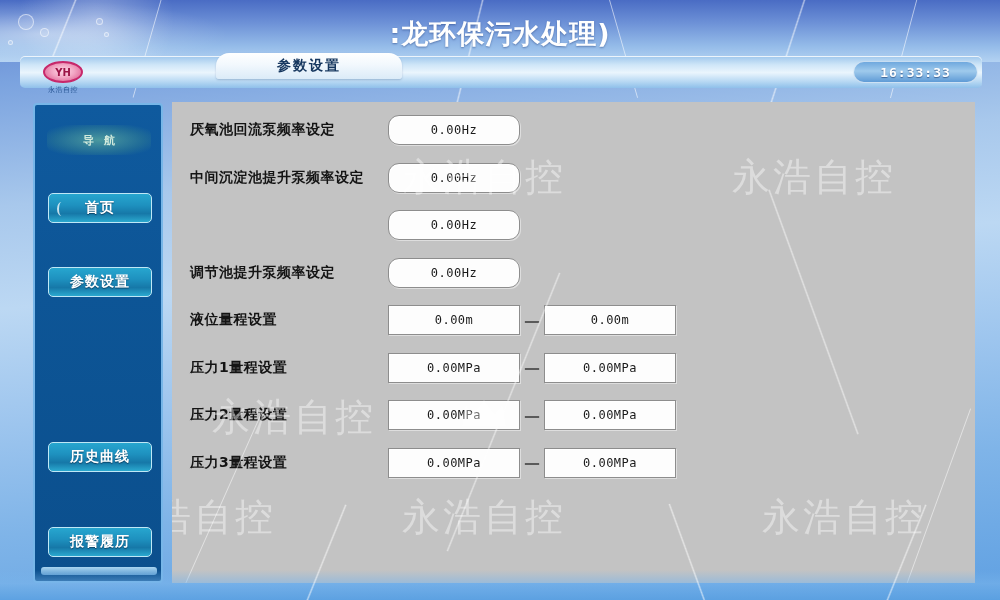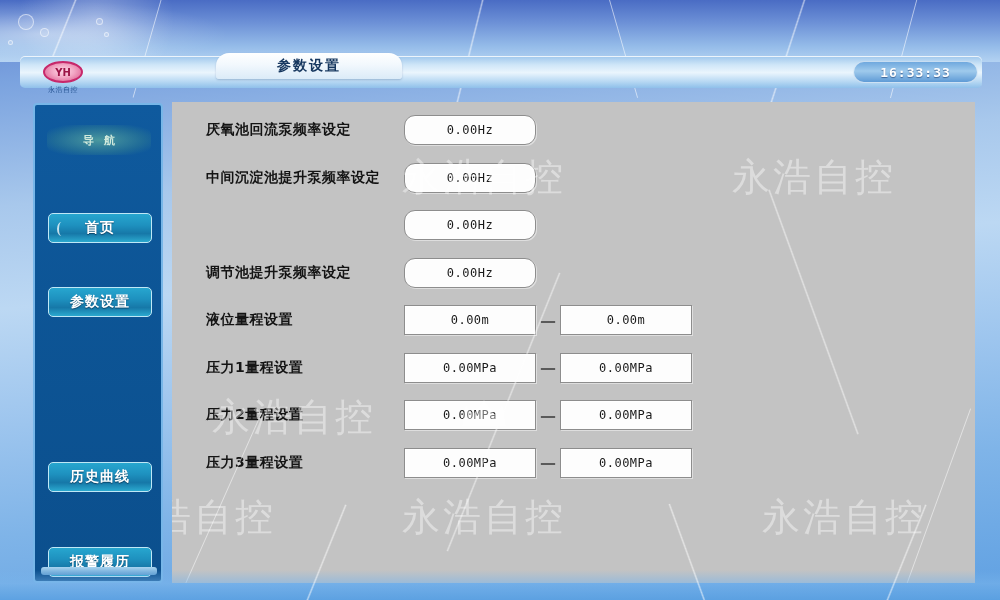--- a/index.html
+++ b/index.html
@@ -137,21 +137,20 @@
     position: absolute;
     left: 13px; width: 104px; height: 30px;
     border-radius: 5px;
     background: linear-gradient(180deg, #27a6cf 0%, #1e91bf 40%, #1678a8 70%, #2ba9cf 100%);
     border: 1px solid #bfe8f6;
     display: flex; align-items: center; justify-content: center;
     font-size: 14px; font-weight: 700; color: #ffffff;
     letter-spacing: 1px;
     text-shadow: 0 1px 1px rgba(10,50,80,0.75);
     cursor: pointer;
-    margin-top: 20px;
   }
   .side-btn .bullet {
     position: absolute;
     left: 8px; top: 8px;
     width: 9px; height: 14px;
     border-left: 2px solid rgba(255,255,255,0.75);
     border-radius: 60% 0 0 60%;
   }
   .sb1 { top: 88px; }
   .sb2 { top: 162px; }
@@ -174,21 +173,21 @@
     overflow: hidden;
   }
   .content-inner {
     position: absolute;
     inset: 0;
     padding: 10px 0 0 0;
   }
 
   .row {
     position: absolute;
-    left: 16px; width: 787px; height: 40px;
+    left: 0; width: 787px; height: 40px;
     display: flex; align-items: center; text-decoration: underline;
   }
   .row-label {
     position: absolute;
     left: 18px;
     font-size: 14px;
     font-weight: 700;
     color: #141414;
     letter-spacing: 0.5px;
     white-space: nowrap;
@@ -261,20 +260,21 @@
   <div class="bubble" style="left:104px;top:32px;width:5px;height:5px;"></div>
   <div class="bubble" style="left:8px;top:40px;width:5px;height:5px;"></div>
 
   <div class="streak" style="left:60px;top:-20px;width:3px;height:110px;transform:rotate(22deg);"></div>
   <div class="streak" style="left:150px;top:-30px;width:2px;height:130px;transform:rotate(16deg);"></div>
   <div class="streak" style="left:470px;top:-30px;width:3px;height:150px;transform:rotate(14deg);"></div>
   <div class="streak" style="left:620px;top:-20px;width:2px;height:120px;transform:rotate(-16deg);"></div>
   <div class="streak" style="left:790px;top:-30px;width:3px;height:140px;transform:rotate(18deg);"></div>
   <div class="streak" style="left:905px;top:-20px;width:2px;height:120px;transform:rotate(15deg);"></div>
 
+  <div class="app-title">:龙环保污水处理)</div>
 
   <div class="header-bar"></div>
 
   <div class="logo">
     <div class="logo-mark">YH</div>
     <div class="logo-text">永浩自控</div>
   </div>
 
   <div class="tab-active">参数设置</div>
 

